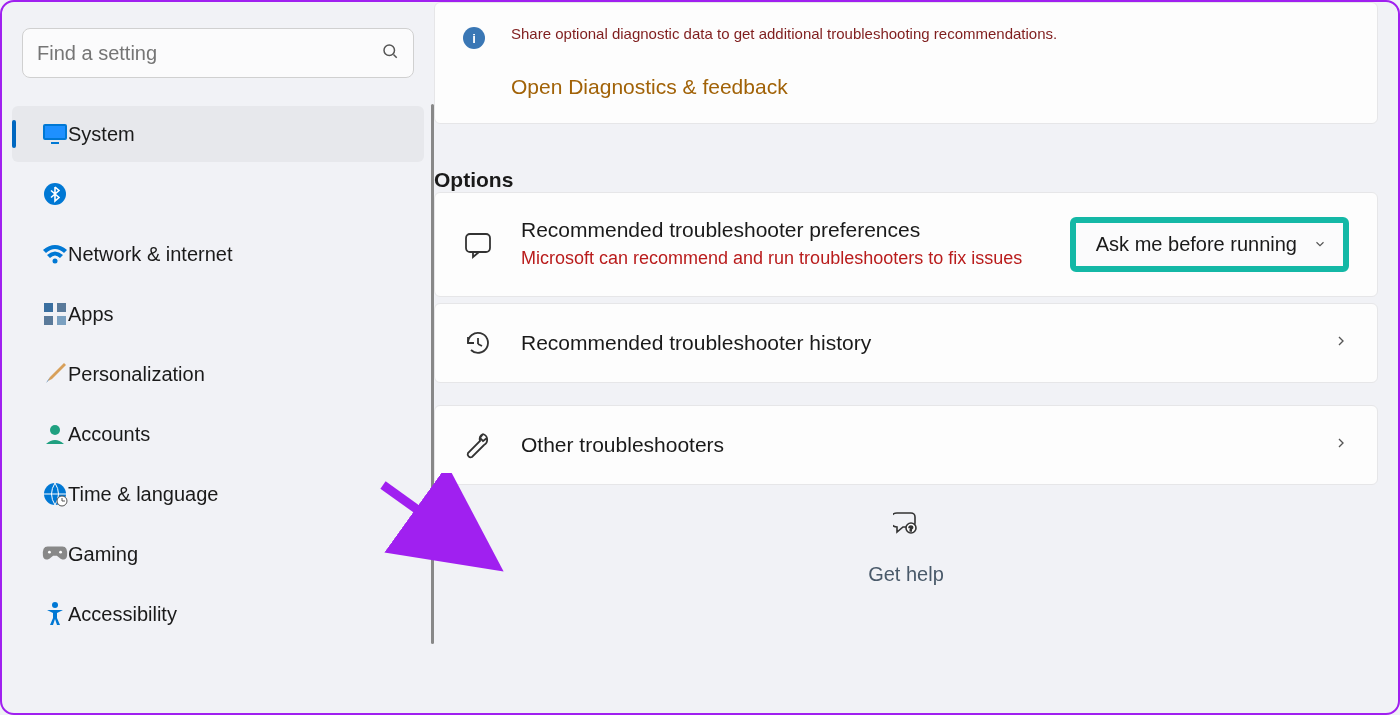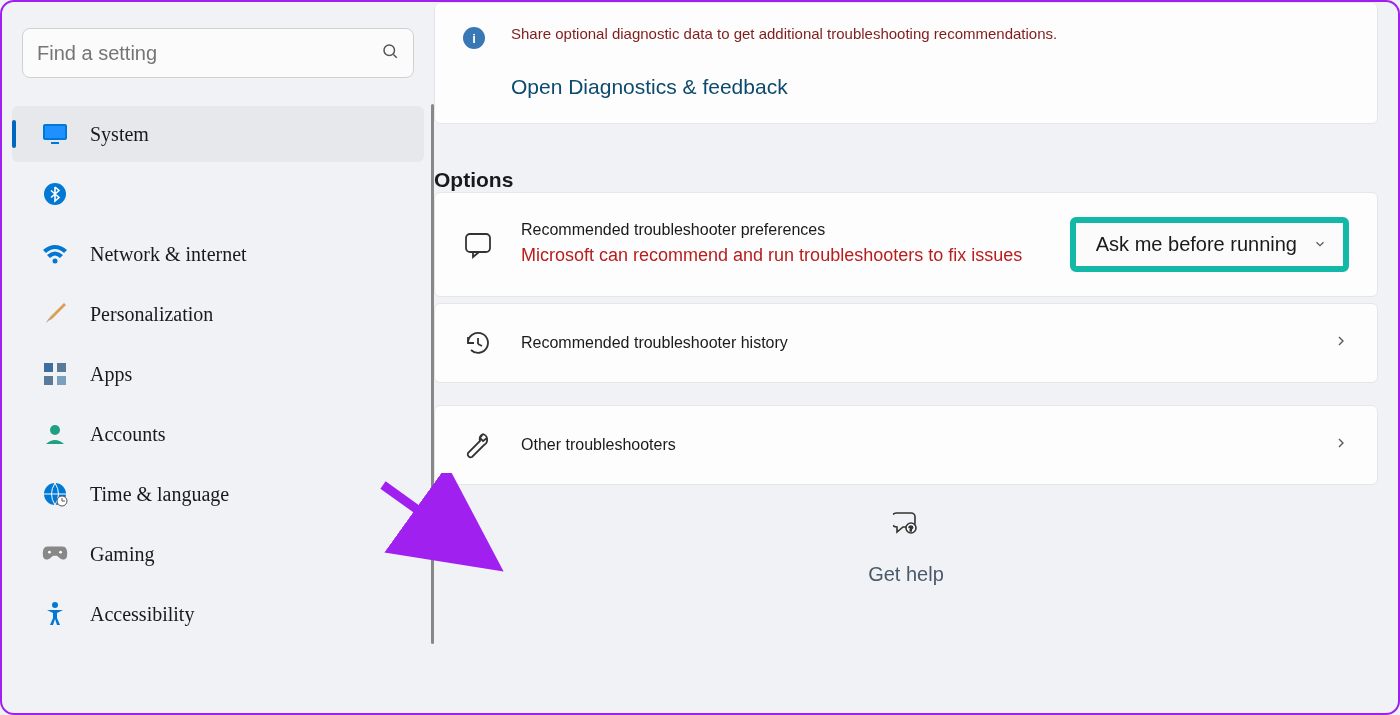--- a/index.html
+++ b/index.html
@@ -56,30 +56,28 @@
     right: 0;
     top: 0;
     bottom: 0;
     width: 3px;
     background: #888;
     border-radius: 2px;
   }
   .nav-item {
     display: flex;
     align-items: center;
-    gap: 22px;
     height: 56px;
     padding: 0 20px 0 30px;
     margin: 2px 10px;
     border-radius: 6px;
     font-size: 20px;
     color: #1a1a1a;
     cursor: pointer;
     position: relative;
-    font-family: Liberation Serif, serif;
   }
   .nav-item.selected {
     background: #e7e8ec;
   }
   .nav-item.selected::before {
     content: "";
     position: absolute;
     left: 0;
     top: 14px;
     bottom: 14px;
@@ -132,21 +130,21 @@
   }
   .info-text {
     font-size: 15px;
     color: #7f1d1d;
     line-height: 1.45;
   }
   .info-link {
     margin-left: 48px;
     margin-top: 26px;
     font-size: 21px;
-    color: #0c4a6e;
+    color: #a16207;
     cursor: pointer;
   }
   .section-title {
     font-size: 21px;
     font-weight: 600;
     color: #1a1a1a;
   }
   .option-card {
     display: flex;
     align-items: center;
@@ -157,21 +155,21 @@
     width: 30px;
     height: 30px;
     display: flex;
     align-items: center;
     justify-content: center;
     flex-shrink: 0;
     color: #333;
   }
   .option-body { flex: 1; }
   .option-title {
-    font-size: 16px;
+    font-size: 21px;
     color: #1a1a1a;
   }
   .option-desc {
     font-size: 18px;
     color: #b91c1c;
     margin-top: 4px;
     line-height: 1.4;
   }
   .dropdown {
     display: flex;
@@ -254,38 +252,38 @@
               <path d="M1 7 Q13 -3 25 7 L22 10 Q13 2 4 10 Z" fill="#0078d4"></path>
               <path d="M5 12 Q13 5 21 12 L18 15 Q13 10 8 15 Z" fill="#0078d4"></path>
               <circle cx="13" cy="18" r="2.5" fill="#0078d4"></circle>
             </svg>
         </span>
         <span>Network &amp; internet</span>
       </div>
 
       <div class="nav-item">
         <span class="nav-icon">
-          <svg width="26" height="26" viewBox="0 0 26 26">
-              <path d="M22 2 L24 4 L10 18 L6 20 L8 16 Z" fill="#d8a05a"></path>
-              <path d="M8 16 L6 20 L2 24 L4 22 Z" fill="#3a6fa0"></path>
-            </svg>
-        </span>
-        <span>Personalization</span>
-      </div>
-
-      <div class="nav-item">
-        <span class="nav-icon">
           <svg width="24" height="24" viewBox="0 0 24 24">
               <rect x="1" y="1" width="9" height="9" fill="#3a6fa0"></rect>
               <rect x="14" y="1" width="9" height="9" fill="#5a7a9a"></rect>
               <rect x="1" y="14" width="9" height="9" fill="#5a7a9a"></rect>
               <rect x="14" y="14" width="9" height="9" fill="#7aa0c0"></rect>
             </svg>
         </span>
         <span>Apps</span>
+      </div>
+
+      <div class="nav-item">
+        <span class="nav-icon">
+          <svg width="26" height="26" viewBox="0 0 26 26">
+              <path d="M22 2 L24 4 L10 18 L6 20 L8 16 Z" fill="#d8a05a"></path>
+              <path d="M8 16 L6 20 L2 24 L4 22 Z" fill="#3a6fa0"></path>
+            </svg>
+        </span>
+        <span>Personalization</span>
       </div>
 
       <div class="nav-item">
         <span class="nav-icon">
           <svg width="24" height="24" viewBox="0 0 24 24">
               <circle cx="12" cy="8" r="5" fill="#1fa080"></circle>
               <path d="M3 22 Q12 14 21 22 Z" fill="#1fa080"></path>
             </svg>
         </span>
         <span>Accounts</span>

